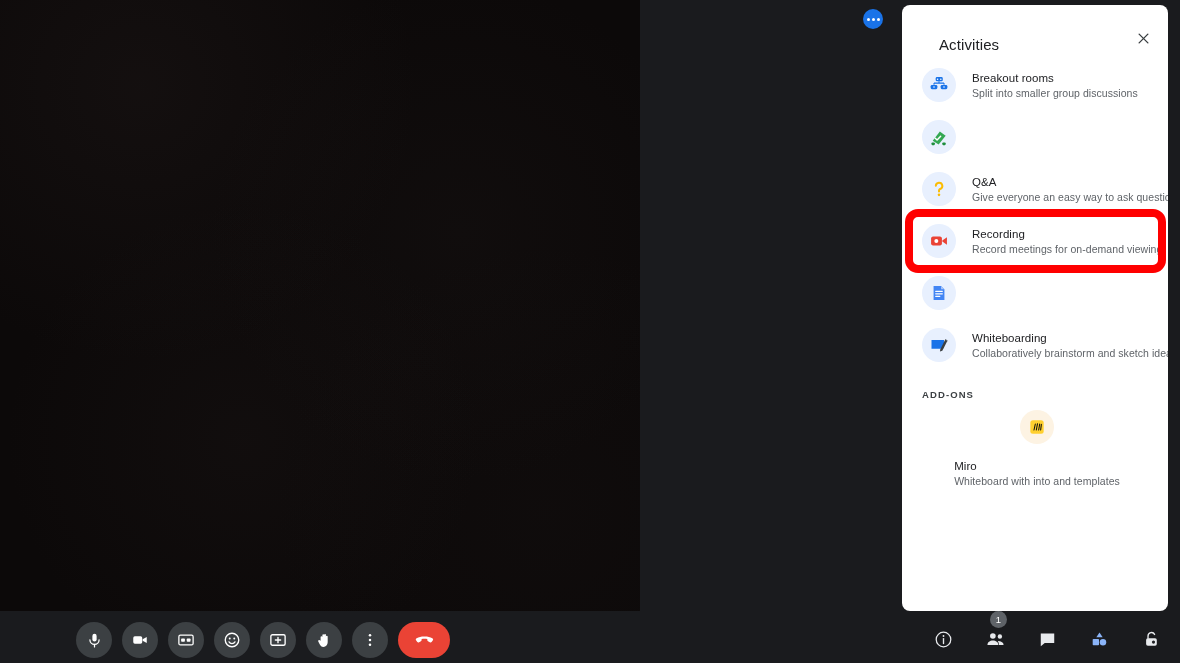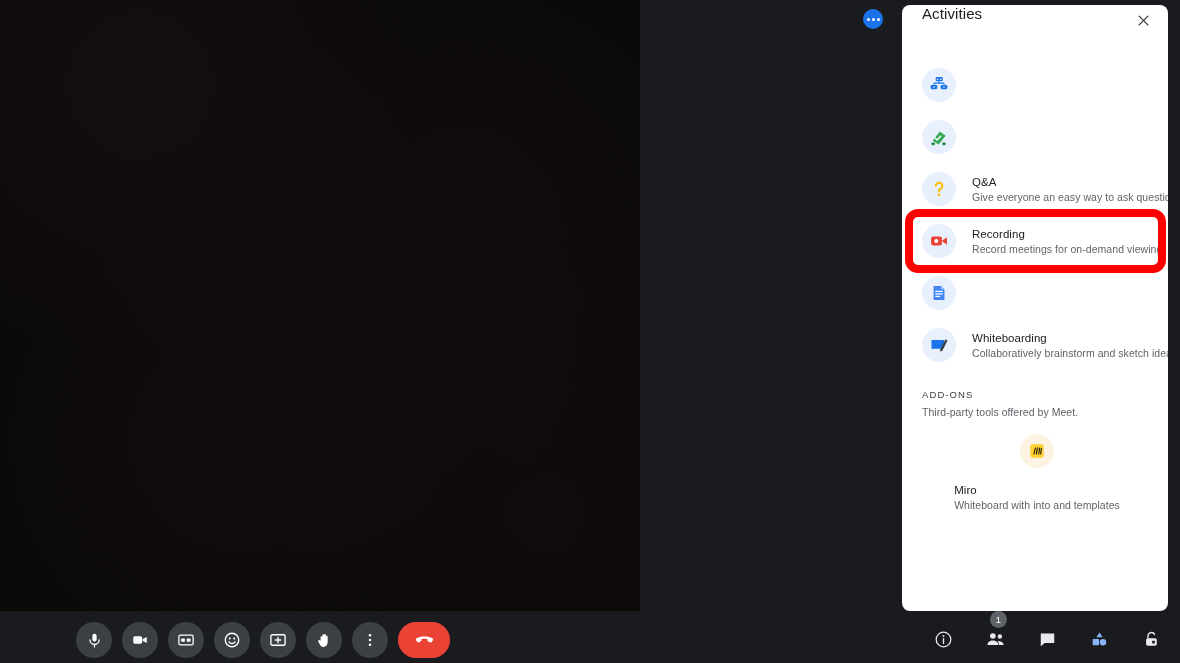--- a/index.html
+++ b/index.html
@@ -39,22 +39,22 @@
 
   
   .panel {
     position: absolute; left: 902px; top: 5px;
     width: 266px; height: 606px;
     background: #ffffff;
     border-radius: 8px;
     overflow: hidden;
   }
   .panel-header {
-    height: 48px; display: flex; align-items: flex-start;
-    padding: 0 10px 0 20px;
+    height: 48px; display: flex; align-items: flex-end;
+    padding: 0 10px 0 37px;
   }
   .panel-title { font-size: 15px; color: #202124; letter-spacing: .1px; }
   .panel-close {
     margin-left: auto; width: 30px; height: 30px; border-radius: 50%;
     display: flex; align-items: center; justify-content: center;
     color: #3c4043; font-size: 15px; line-height: 1;
   }
   .panel-body { padding: 6px 0 0 0; }
 
   .activity-row {
@@ -69,21 +69,21 @@
     flex: 0 0 34px;
   }
   .act-icon.warm { background: #fdf3e3; }
   .act-text { display: flex; flex-direction: column; gap: 3px; min-width: 0; }
   .act-title { font-size: 11.5px; color: #202124; letter-spacing: .05px; }
   .act-desc  { font-size: 10.5px; color: #5f6368; letter-spacing: .05px; white-space: nowrap; }
 
   
   .addons-label {
     font-size: 9.5px; color: #3c4043; letter-spacing: 1.1px;
-    font-weight: normal; padding: 18px 20px 0 20px;
+    font-weight: bold; padding: 18px 20px 0 20px;
   }
   .addons-sub {
     font-size: 10.5px; color: #5f6368; padding: 6px 20px 6px 20px; letter-spacing: .05px;
   }
 
   
   .highlight-box {
     position: absolute; left: 905px; top: 209px;
     width: 261px; height: 64px;
     border: 8px solid #ff0000;
@@ -156,20 +156,24 @@
             <rect x="8" y="2.5" width="8.5" height="5" rx="1.6" fill="#1a73e8"></rect>
             <circle cx="10.3" cy="5" r="0.9" fill="#fff"></circle>
               <circle cx="14.2" cy="5" r="0.9" fill="#fff"></circle>
             <path d="M12 7.5v2.2M6 9.7h12M6 9.7v2M18 9.7v2" stroke="#1a73e8" stroke-width="1.3" fill="none"></path>
             <rect x="2" y="12" width="8" height="5" rx="1.6" fill="#1a73e8"></rect>
             <circle cx="6" cy="14.5" r="0.9" fill="#fff"></circle>
             <rect x="14" y="12" width="8" height="5" rx="1.6" fill="#1a73e8"></rect>
             <circle cx="18" cy="14.5" r="0.9" fill="#fff"></circle>
           </svg>
         </div>
+        <div class="act-text">
+          <div class="act-title">Breakout rooms</div>
+          <div class="act-desc">Split into smaller group discussions</div>
+        </div>
       </div>
 
       <div class="activity-row">
         <div class="act-icon">
           <svg width="20" height="20" viewBox="0 0 24 24">
             <path d="M4.5 16.5 L13 5.5 L20 10.5 L11.5 21 Z" fill="#34a853"></path>
             <path d="M7.5 13.5 l2.2 2.2 l4.3 -4.6" stroke="#fff" stroke-width="1.7" fill="none" stroke-linecap="round" stroke-linejoin="round"></path>
             <rect x="3" y="18.6" width="4" height="3.2" rx="1" fill="#1e8e3e"></rect>
             <rect x="16" y="18.6" width="4" height="3.2" rx="1" fill="#1e8e3e"></rect>
           </svg>
@@ -221,21 +225,20 @@
             <path d="M19.5 5.5 l2.6 1.4" stroke="#5f6368" stroke-width="1.2"></path>
           </svg>
         </div>
         <div class="act-text">
           <div class="act-title">Whiteboarding</div>
           <div class="act-desc">Collaboratively brainstorm and sketch ideas</div>
         </div>
       </div>
 
       <div class="addons-label">ADD-ONS</div>
-      <div class="addons-sub">Third-party tools offered by Meet.</div>
 
       <div class="activity-row" style="padding-top:10px;flex-direction:column;">
         <div class="act-icon warm">
           <svg width="20" height="20" viewBox="0 0 24 24">
             <rect x="4" y="4" width="16" height="16" rx="3" fill="#ffd02f"></rect>
             <path d="M10 8.4 L8.4 15.6 M12.6 8 L11.2 15.6 M15.2 8.4 L14 15.6 M17.2 8.8 L16.4 15.6" stroke="#0d0d0d" stroke-width="1.25" stroke-linecap="round"></path>
           </svg>
         </div>
         <div class="act-text">
           <div class="act-title">Miro</div>

